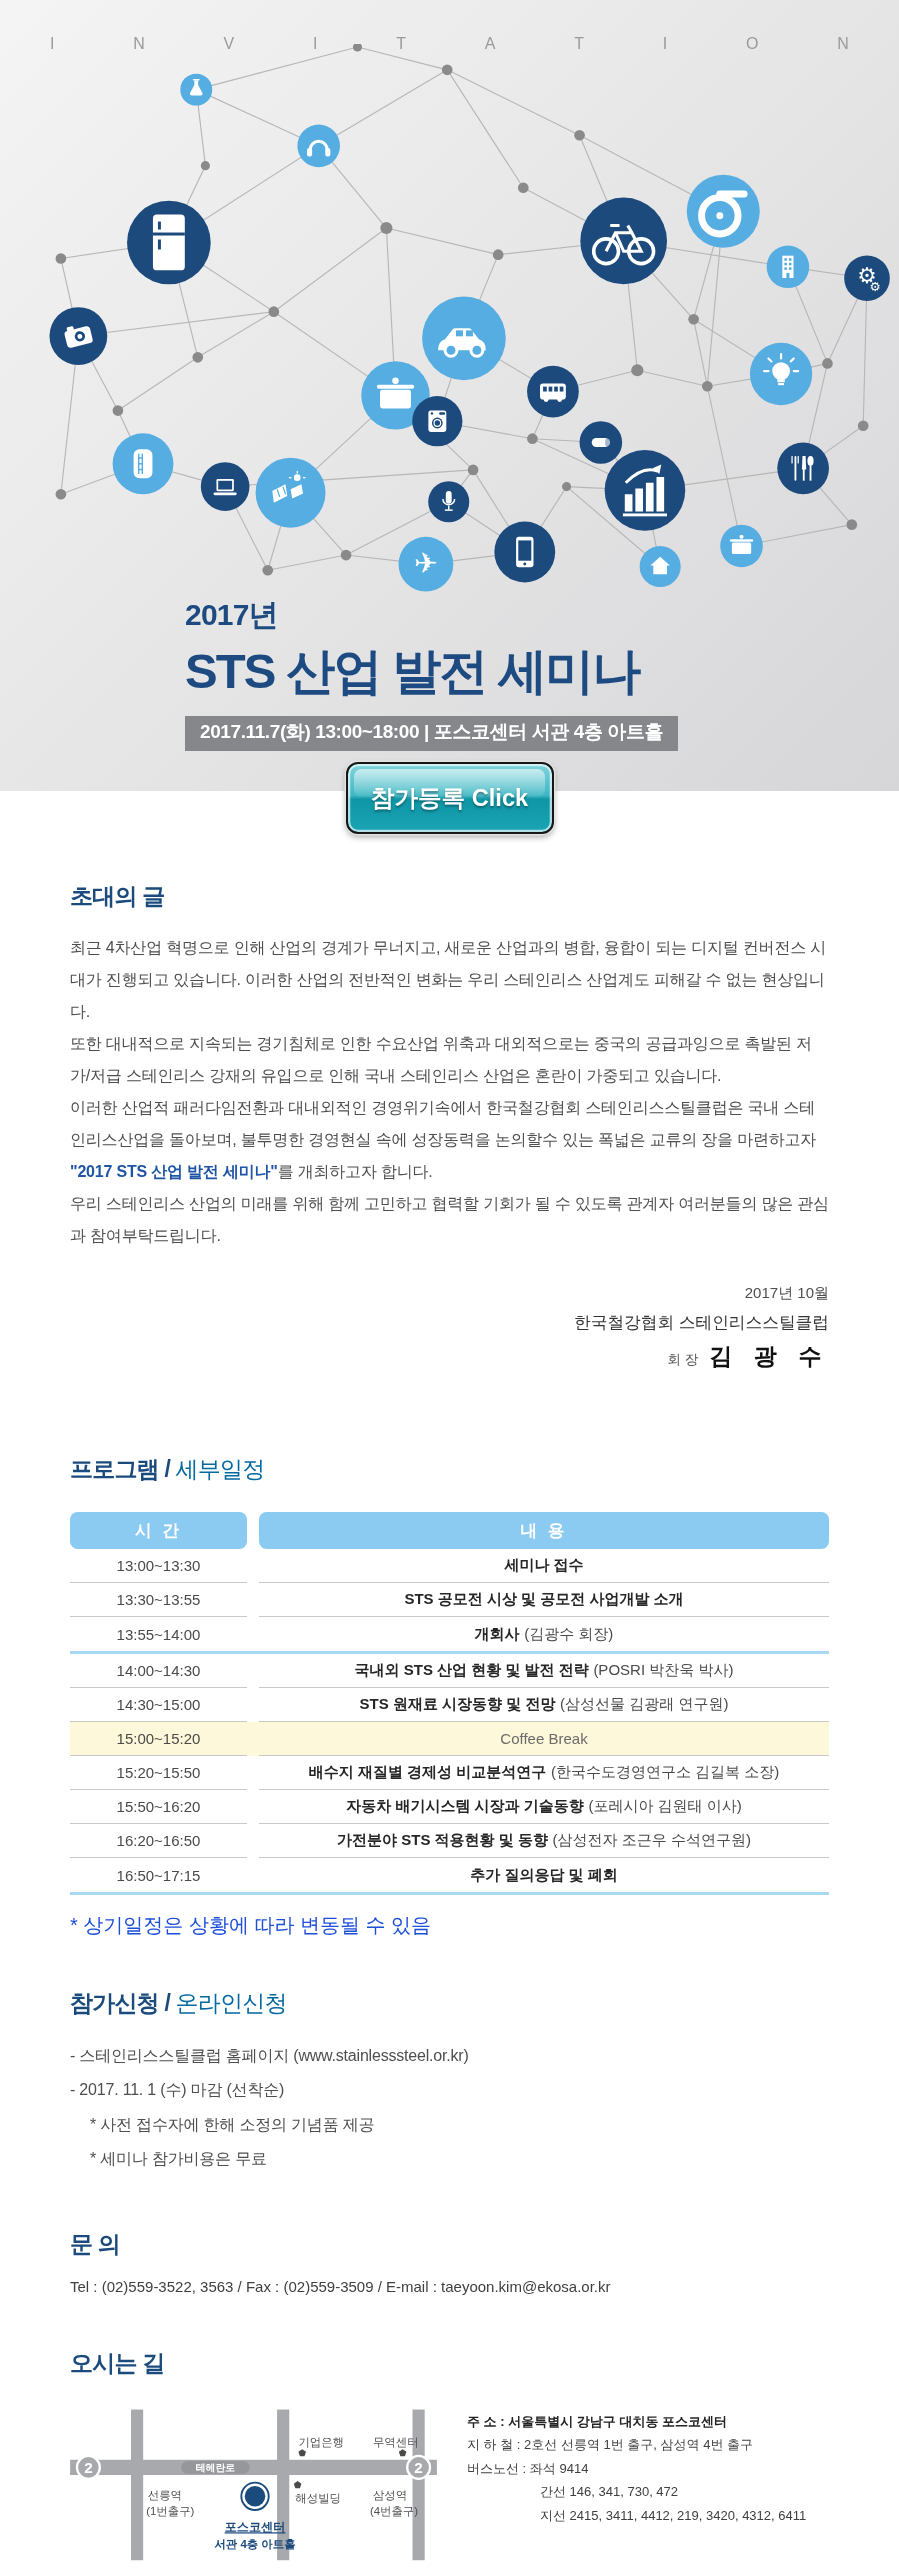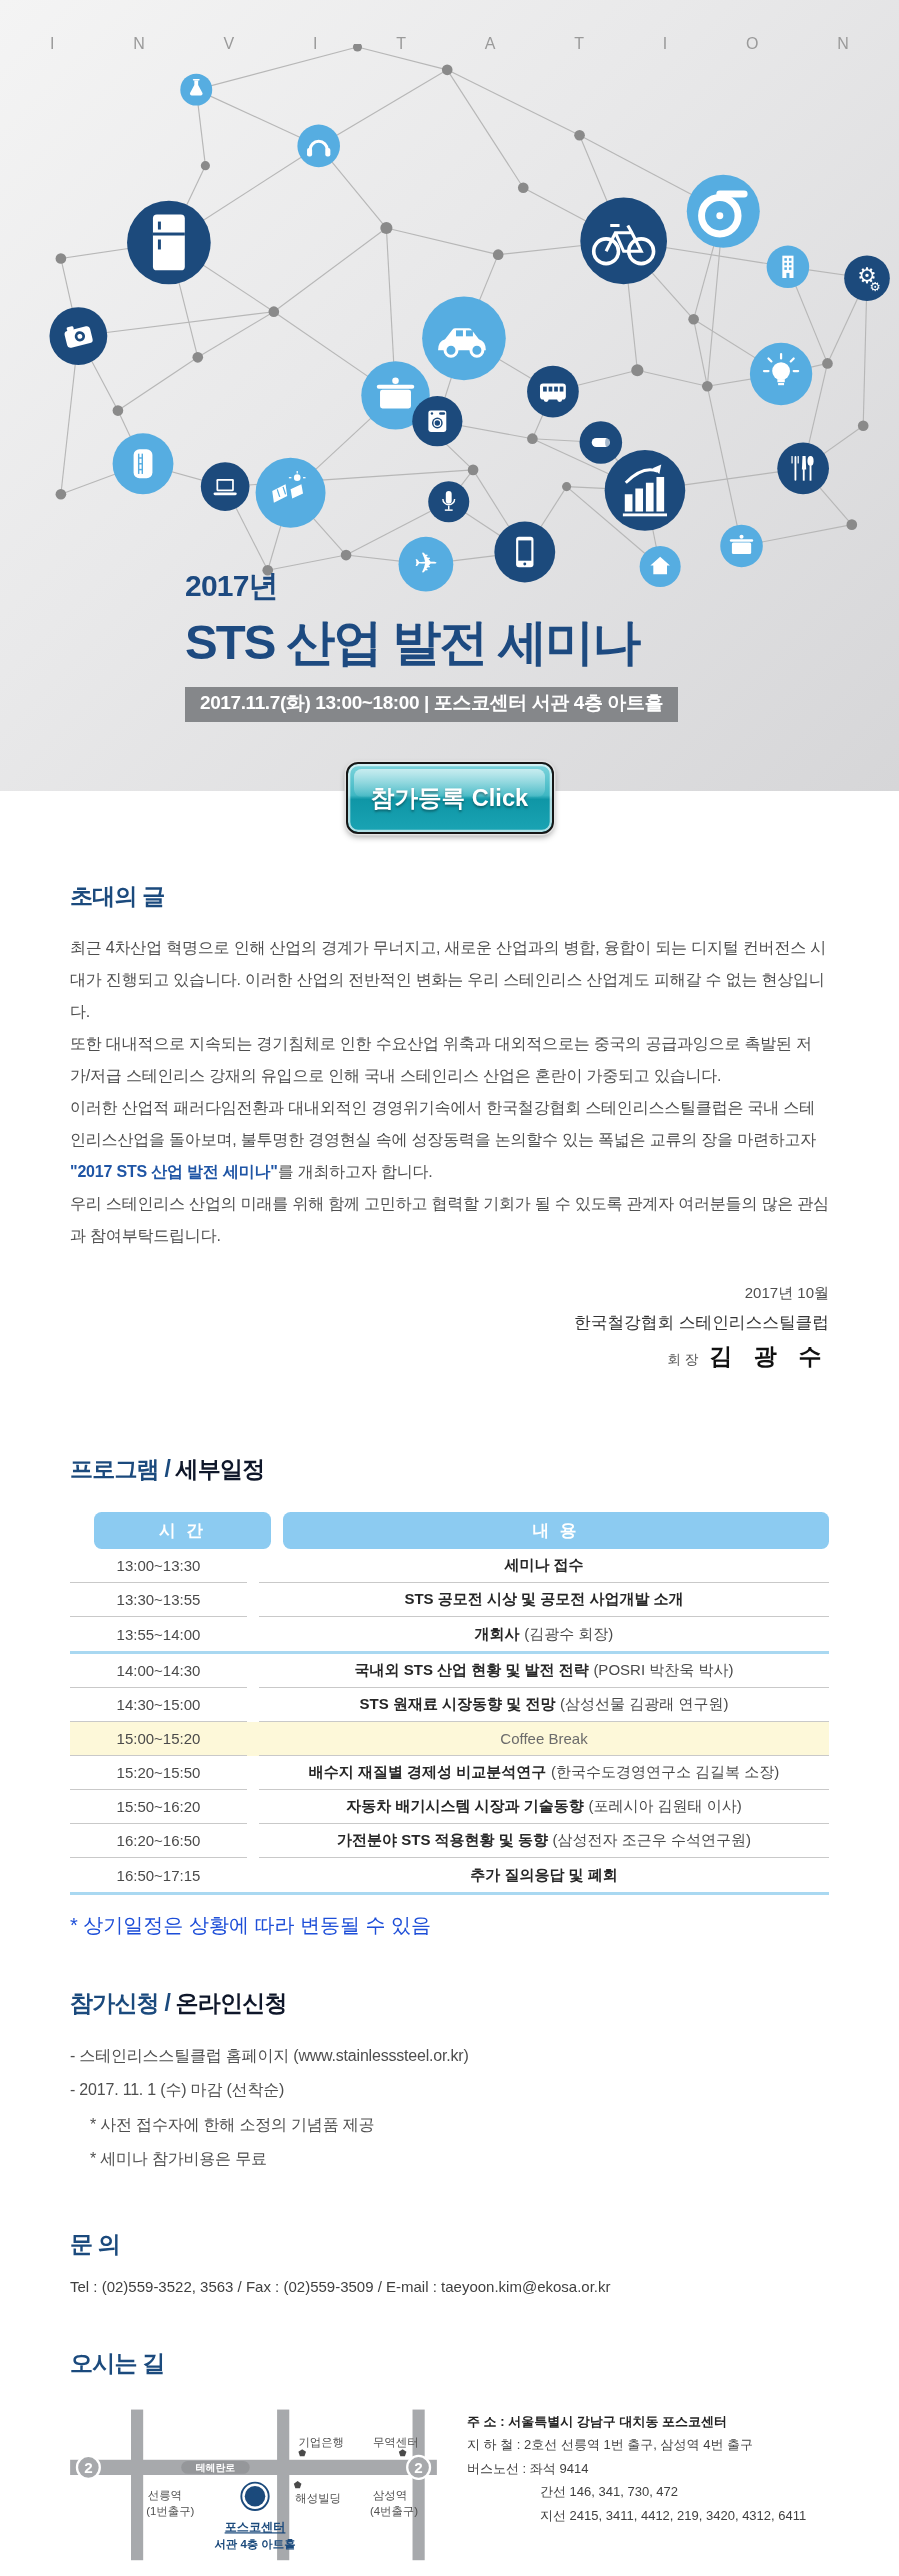--- a/index.html
+++ b/index.html
@@ -6,52 +6,52 @@
   body { background:#fff; font-family:"Liberation Sans","DejaVu Sans",sans-serif; }
   .page { width:899px; height:2576px; position:relative; background:#fff; overflow:hidden; display:flex; flex-direction:column; }
 
   
   .hero { position:relative; height:791px; flex:none;
     background:linear-gradient(135deg,#f4f4f4 0%,#e9e9ea 40%,#d6d6d8 100%); }
   .invitation { padding:35px 50px 0; font-size:16px; font-weight:400; color:#9a9a9a;
     display:flex; justify-content:space-between; letter-spacing:0; }
   .invitation span { flex:none; }
   #net { position:absolute; left:0; top:44px; width:899px; height:616px; }
-  .title-block { position:absolute; left:185px; top:566px; }
+  .title-block { position:absolute; left:185px; top:595px; }
   .year { font-size:30px; font-weight:800; color:#1d4a80; letter-spacing:-0.8px; }
   .main-title { font-size:49px; font-weight:800; color:#1d4a80; letter-spacing:-1.9px; margin-top:3px; }
   .date-bar { display:inline-block; margin-top:10.7px; background:#85878a; color:#fff;
     font-size:19px; font-weight:700; padding:3.8px 15px 6px; letter-spacing:-0.4px; }
   .register-btn { position:absolute; left:50%; top:762px; transform:translateX(-50%);
     width:208px; height:72px; border-radius:12px; cursor:pointer; z-index:5;
     background:linear-gradient(180deg,#7ed5dd 0%,#3fb7c3 46%,#0f96a6 52%,#1aa4b4 100%);
     border:2.3px solid #161616; box-shadow:0 0 0 1.5px #e3e3e3, 0 3px 6px rgba(0,0,0,.35), inset 0 0 0 2.3px rgba(255,255,255,.65);
     display:flex; align-items:center; justify-content:center; }
   .register-btn::before { content:""; position:absolute; left:6.8px; right:6.8px; top:4.6px; height:42%;
     border-radius:7.6px; background:linear-gradient(180deg,rgba(255,255,255,.6),rgba(255,255,255,.05)); }
   .register-btn span { position:relative; color:#fff; font-size:23.6px; font-weight:800; text-shadow:0 1.5px 2.3px rgba(0,0,0,.35); }
 
   
   .content { padding:0 70px; flex:none; }
   h2.sec { font-size:23px; font-weight:800; color:#1b4a7d; letter-spacing:-0.8px; }
-  h2.sec .sub { color:#0f172a; font-weight:700;margin-top:13px; }
+  h2.sec .sub { color:#0369a1; font-weight:400;margin-top:13px; }
   .sec-invite { margin-top:90px; }
   .invite-body { margin-top:20px; font-size:16px; color:#4e4e4e; line-height:2.0; letter-spacing:-0.2px; }
   .invite-body p { margin:0; }
   .hl { color:#1f55a5; font-weight:800; }
   .signature { margin-top:32px; text-align:right; }
   .sign-date { font-size:15px; color:#4e4e4e; }
   .sign-org { font-size:16.7px; color:#333; margin-top:7.6px;text-align:right; }
   .sign-line { margin-top:7.6px; }
   .sign-role { font-size:13.7px; color:#555; margin-right:10.7px; }
   .sign-name { font-size:23px; font-weight:800; color:#111; letter-spacing:7.6px; }
 
   .sec-program { margin-top:82px; }
   .ptable { margin-top:27px; }
-  .phead { display:flex;margin-left:24px; }
+  .phead { display:flex; }
   .phead .ph { background:#8ccbf1; color:#fff; font-size:16.7px; font-weight:800; letter-spacing:3px;
     height:37px; border-radius:7.6px; display:flex; align-items:center; justify-content:center; }
   .ph-time { width:177px; } .pgap { width:12px; flex:none; } .ph-content { flex:1; }
   .prow { display:flex; }
   .prow .cell { height:34px; display:flex; align-items:center; justify-content:center;
     font-size:15px; border-bottom:1.5px solid #c9c9c9; }
   .prow .ctime { width:177px; color:#4a4a4a; }
   .prow .cgap { width:12px; border-bottom:none; }
   .prow .ccontent { flex:1; color:#4a4a4a; }
   .prow .ttl { font-weight:800; color:#262626; }

